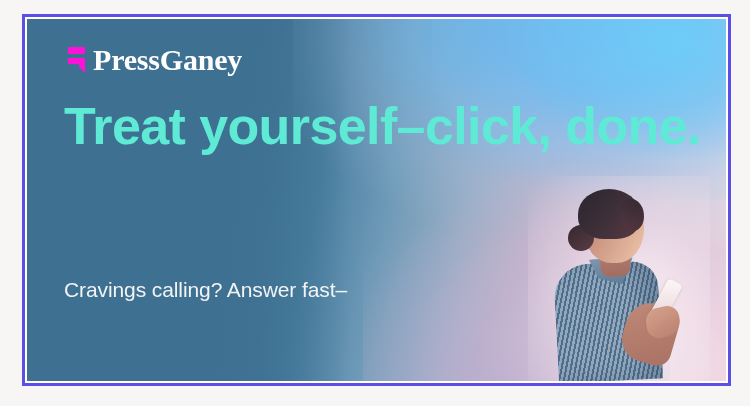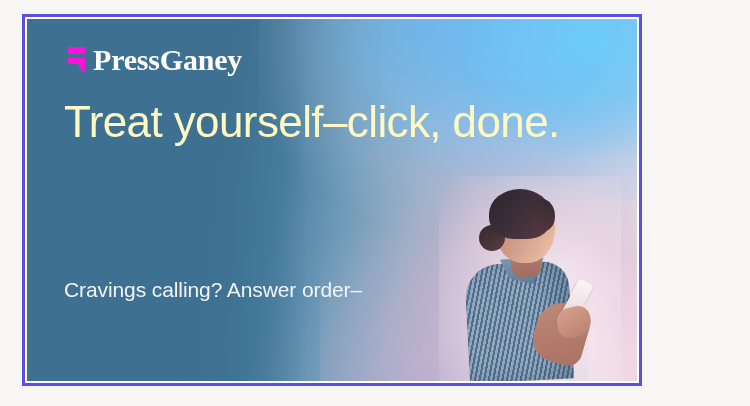--- a/index.html
+++ b/index.html
@@ -20,21 +20,21 @@
     width: 750px;
     height: 406px;
     background: #f7f6f4;
   }
 
   
   .banner-frame {
     position: absolute;
     left: 22px;
     top: 14px;
-    width: 620px;
+    width: 709px;
     height: 372px;
     box-sizing: border-box;
     border: 3px solid #5b4fe8;
     background: #ffffff;
     padding: 2px;
   }
 
   .banner {
     position: relative;
     width: 100%;
@@ -260,24 +260,24 @@
     letter-spacing: -0.2px;
     line-height: 1;
     white-space: nowrap;
   }
 
   
   .headline {
     position: absolute;
     left: 37px;
     top: 78px;
-    color: #fef9c3;
+    color: #5eead4;
     font-family: "Liberation Sans", sans-serif;
-    font-weight: 400;
-    font-size: 44px;
+    font-weight: 700;
+    font-size: 52px;
     line-height: 1.12;
     letter-spacing: -0.6px;
     white-space: nowrap;
   }
 
   
   .subhead {
     position: absolute;
     left: 37px;
     top: 256px;
@@ -326,19 +326,19 @@
             <rect x="1" y="0" width="17" height="7" fill="#ff12d8"></rect>
             <path d="M1 11 L18 11 L18 26 L12 20 L12 17 L1 17 Z" fill="#ff12d8"></path>
           </svg>
         </span>
         <span class="logo-word">PressGaney</span>
       </div>
 
       <div class="headline">Treat yourself–click, done.</div>
 
       <div class="subhead">
-        <span class="subhead-line">Cravings calling? Answer order–</span>
+        <span class="subhead-line">Cravings calling? Answer fast–</span>
       </div>
 
     </div>
   </div>
 
 </div>
 
 </body></html>

